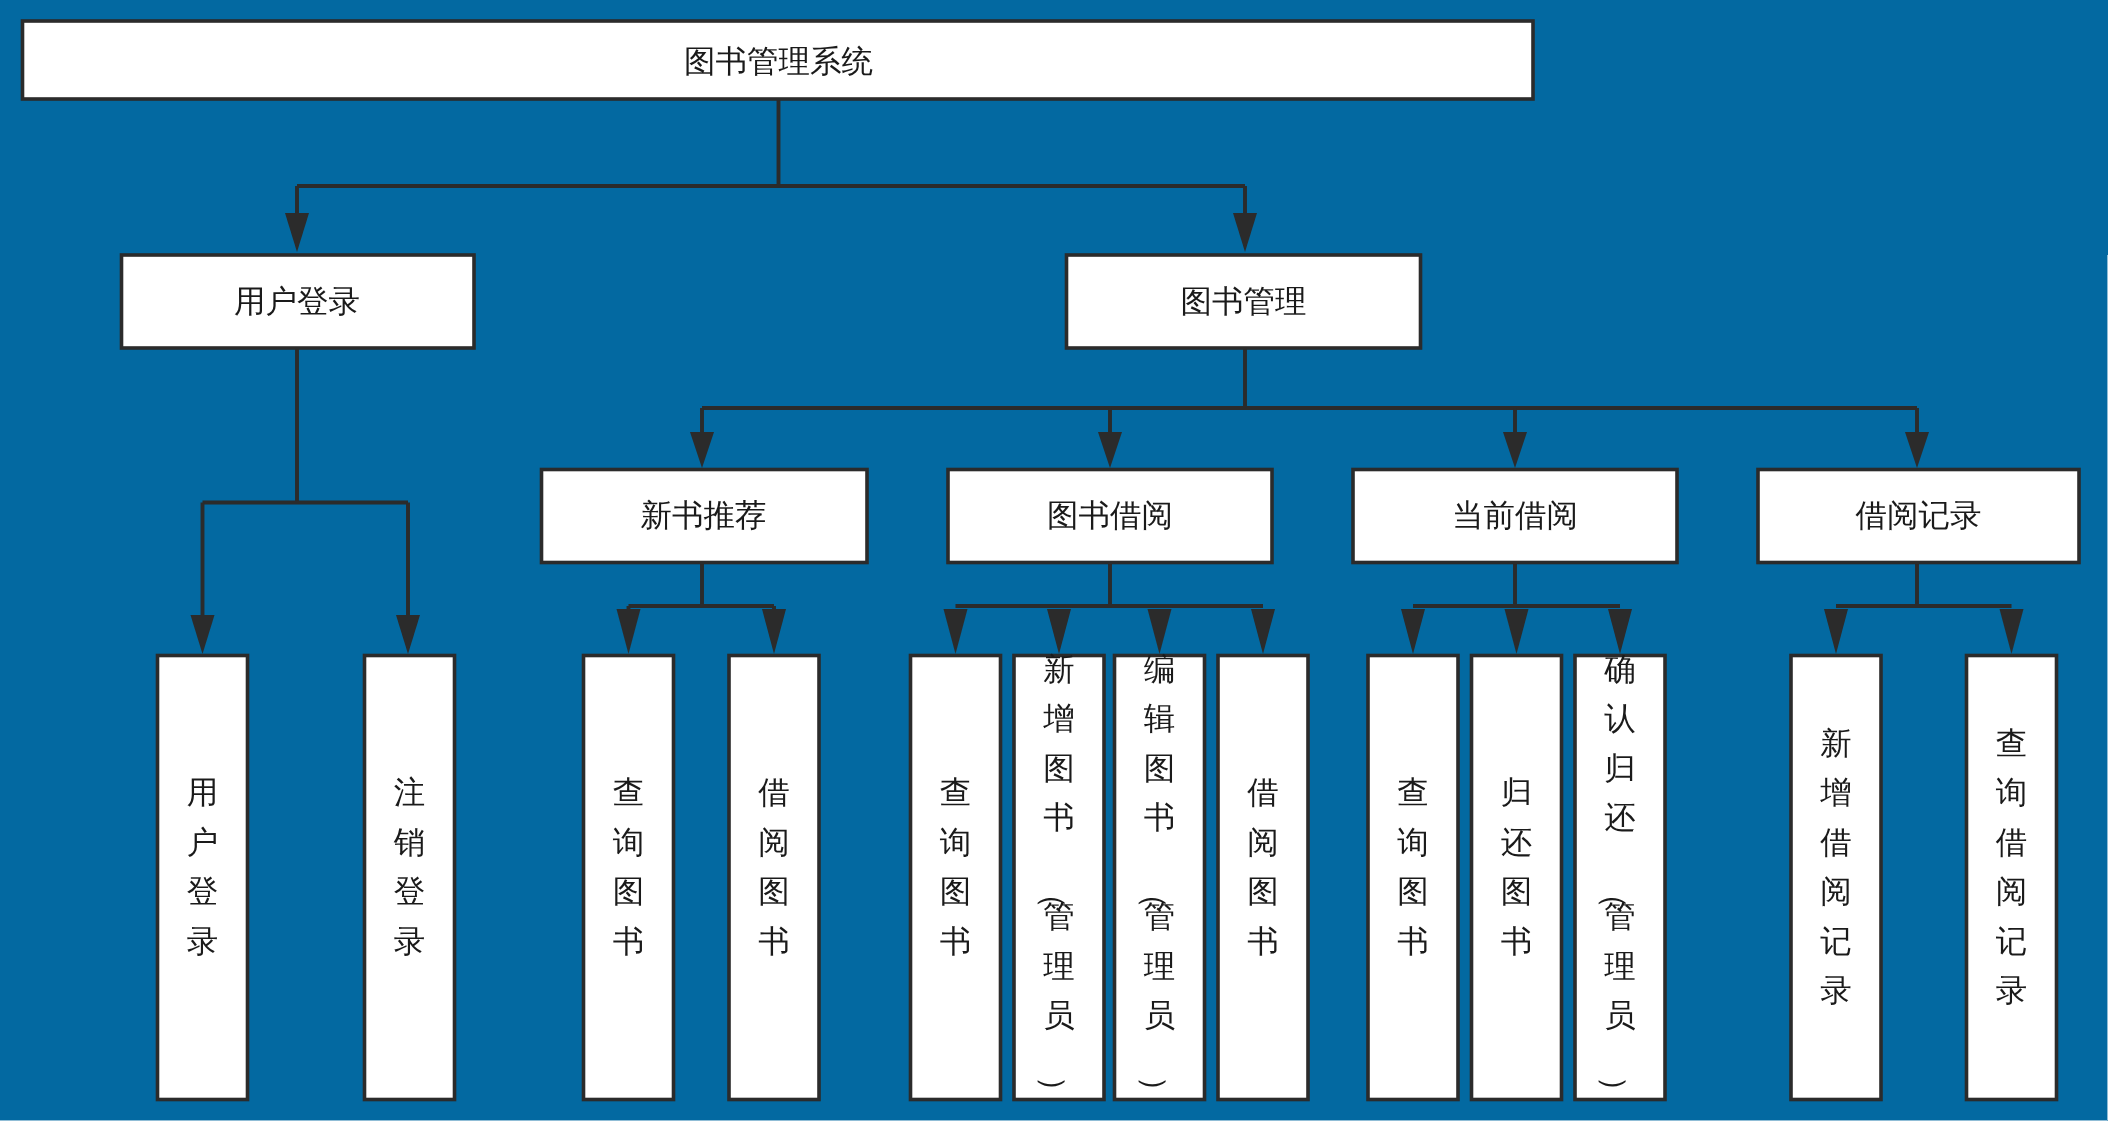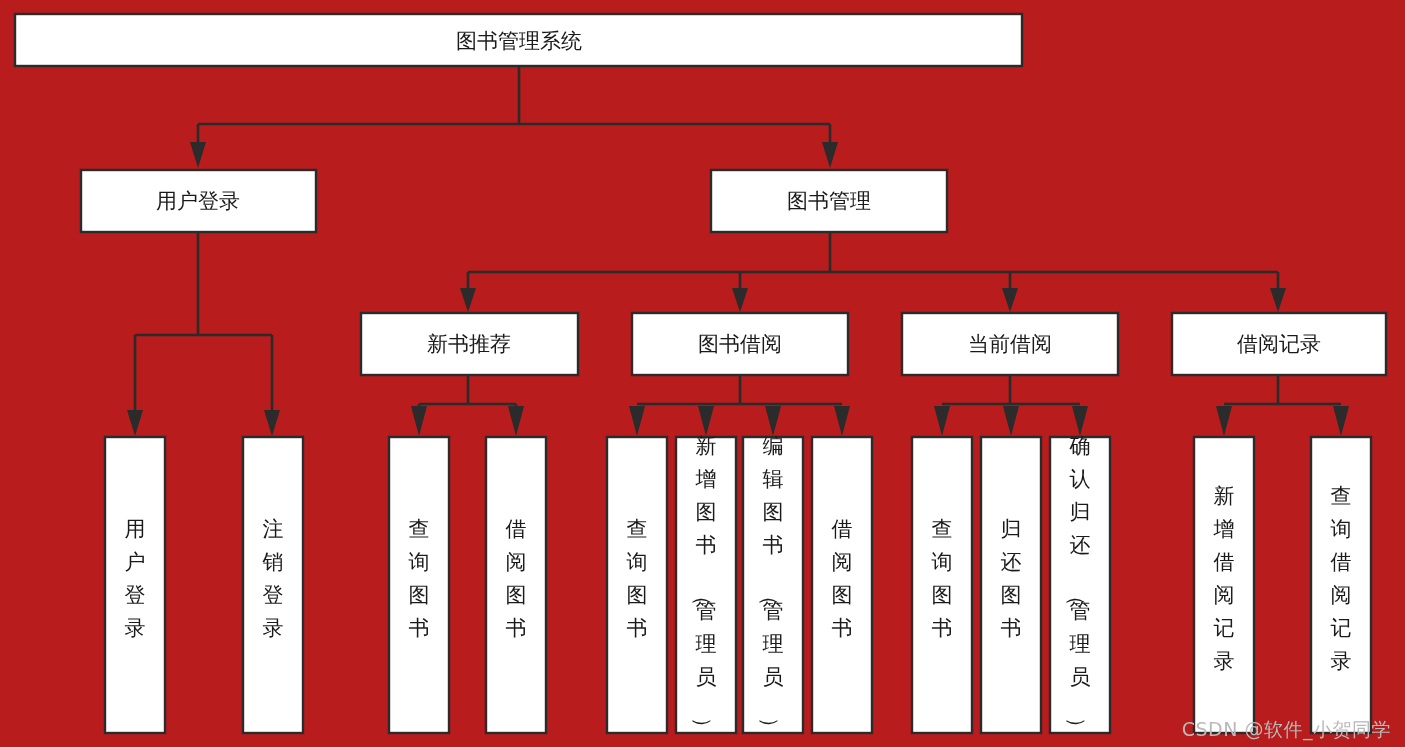--- a/index.html
+++ b/index.html
@@ -10,21 +10,21 @@
   body {
     width: 1405px;
     height: 747px;
     font-family: "DejaVu Sans", sans-serif;
     overflow: hidden;
   }
   #diagram-root {
     position: relative;
     width: 1405px;
     height: 747px;
-    background: #b91c1c;
+    background: #0369a1;
   }
   svg#flowchart {
     position: absolute;
     left: 0;
     top: 0;
     width: 1405px;
     height: 747px;
     display: block;
   }
   .node-box {
@@ -232,15 +232,14 @@
       <text class="node-label-v" x="942" y="585"><tspan x="942" y="535.5">查</tspan><tspan x="942" y="568.5">询</tspan><tspan x="942" y="601.5">图</tspan><tspan x="942" y="634.5">书</tspan></text>
       <text class="node-label-v" x="1011" y="585"><tspan x="1011" y="535.5">归</tspan><tspan x="1011" y="568.5">还</tspan><tspan x="1011" y="601.5">图</tspan><tspan x="1011" y="634.5">书</tspan></text>
       <text class="node-label-v" x="1080" y="585"><tspan x="1080" y="453">确</tspan><tspan x="1080" y="486">认</tspan><tspan x="1080" y="519">归</tspan><tspan x="1080" y="552">还</tspan><tspan x="1080" y="585" rotate="90">（</tspan><tspan x="1080" y="618">管</tspan><tspan x="1080" y="651">理</tspan><tspan x="1080" y="684">员</tspan><tspan x="1080" y="717" rotate="90">）</tspan></text>
 
       <text class="node-label-v" x="1224" y="585"><tspan x="1224" y="502.5">新</tspan><tspan x="1224" y="535.5">增</tspan><tspan x="1224" y="568.5">借</tspan><tspan x="1224" y="601.5">阅</tspan><tspan x="1224" y="634.5">记</tspan><tspan x="1224" y="667.5">录</tspan></text>
       <text class="node-label-v" x="1341" y="585"><tspan x="1341" y="502.5">查</tspan><tspan x="1341" y="535.5">询</tspan><tspan x="1341" y="568.5">借</tspan><tspan x="1341" y="601.5">阅</tspan><tspan x="1341" y="634.5">记</tspan><tspan x="1341" y="667.5">录</tspan></text>
     </g>
 
   </svg>
 
-  <div class="watermark">CSDN @软件_小贺同学</div>
 
 </div>
 
 </body></html>

